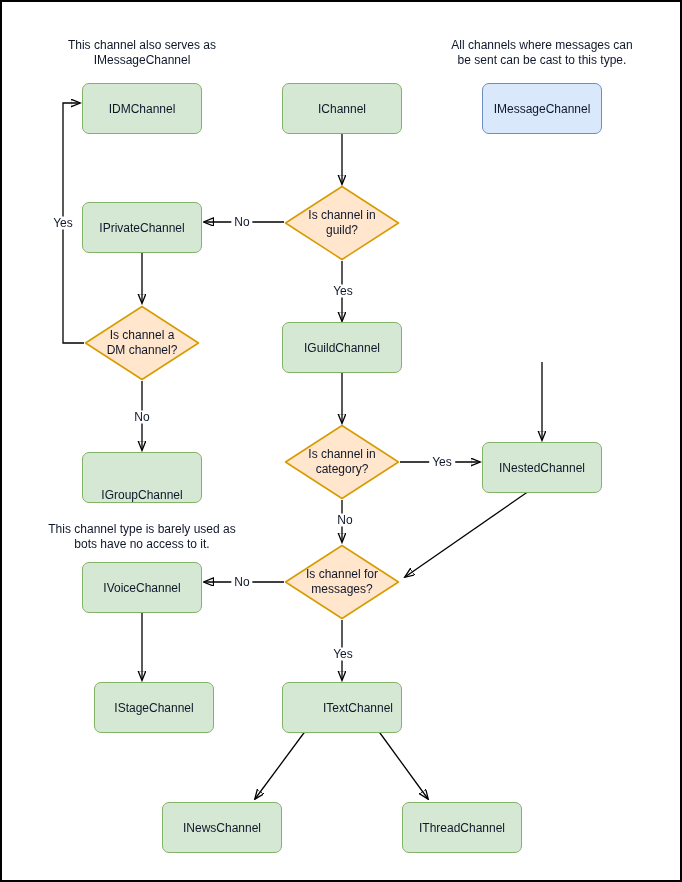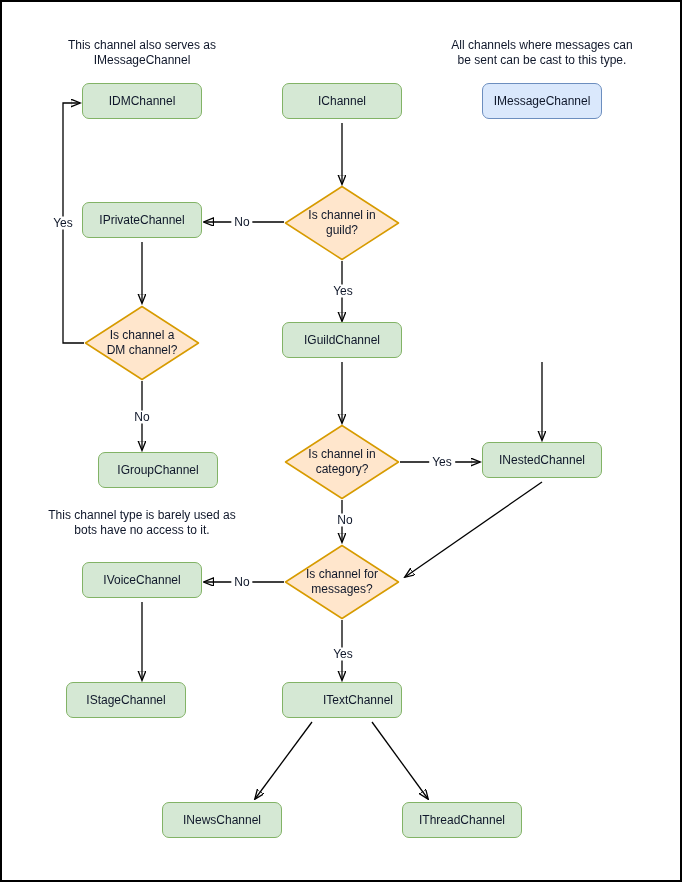--- a/index.html
+++ b/index.html
@@ -9,21 +9,21 @@
     box-sizing:border-box;
     border:2px solid #000000;
     background:#ffffff;
     font-family:"Liberation Sans", sans-serif;
     color:#0f172a;
     overflow:hidden;
   }
   .edges{position:absolute;left:0;top:0;width:682px;height:882px;pointer-events:none;}
   .edges path{stroke:#000000;stroke-width:1.3;fill:none;}
   .node{
-    position:absolute;width:120px;height:36px;
+    position:absolute;width:120px;height:51px;
     box-sizing:border-box;
     border:1.5px solid #82b366;border-radius:7px;
     background:#d5e8d4;
     display:flex;align-items:center;justify-content:center;
     font-size:12px;line-height:14px;text-align:center;
   }
   .node.blue{background:#dae8fc;border-color:#6c8ebf;}
   .decision{position:absolute;width:116px;height:76px;}
   .decision svg{position:absolute;left:0;top:0;}
   .decision .dlabel{
@@ -67,48 +67,48 @@
     <path d="M340,618 L340,678" marker-end="url(#arrow)"></path>
     <path d="M140,600 L140,678" marker-end="url(#arrow)"></path>
     <path d="M310,720 L253,797" marker-end="url(#arrow)"></path>
     <path d="M370,720 L426,797" marker-end="url(#arrow)"></path>
   </svg>
 
   <div class="note" style="left:30px;top:36px;width:220px;">This channel also serves as
 IMessageChannel</div>
   <div class="note" style="left:420px;top:36px;width:240px;">All channels where messages can
 be sent can be cast to this type.</div>
-  <div class="note" style="left:10px;top:506px;width:260px;">This channel type is barely used as
+  <div class="note" style="left:10px;top:520px;width:260px;">This channel type is barely used as
 bots have no access to it.</div>
 
   <div class="node" style="left:80px;top:81px;">
     <span>IDMChannel</span>
   </div>
   <div class="node" style="left:280px;top:81px;">
     <span>IChannel</span>
   </div>
   <div class="node blue" style="left:480px;top:81px;">
     <span>IMessageChannel</span>
   </div>
   <div class="node" style="left:80px;top:200px;">
     <span>IPrivateChannel</span>
   </div>
   <div class="node" style="left:280px;top:320px;">
     <span>IGuildChannel</span>
   </div>
-  <div class="node" style="left:96px;top:450px;">
+  <div class="node" style="left:80px;top:450px;align-items:flex-end;">
     <span>IGroupChannel</span>
   </div>
   <div class="node" style="left:480px;top:440px;">
     <span>INestedChannel</span>
   </div>
   <div class="node" style="left:80px;top:560px;">
     <span>IVoiceChannel</span>
   </div>
-  <div class="node" style="left:64px;top:680px;">
+  <div class="node" style="left:92px;top:680px;">
     <span>IStageChannel</span>
   </div>
   <div class="node" style="left:280px;top:680px;padding-left:32px;">
     <span>ITextChannel</span>
   </div>
   <div class="node" style="left:160px;top:800px;">
     <span>INewsChannel</span>
   </div>
   <div class="node" style="left:400px;top:800px;">
     <span>IThreadChannel</span>

